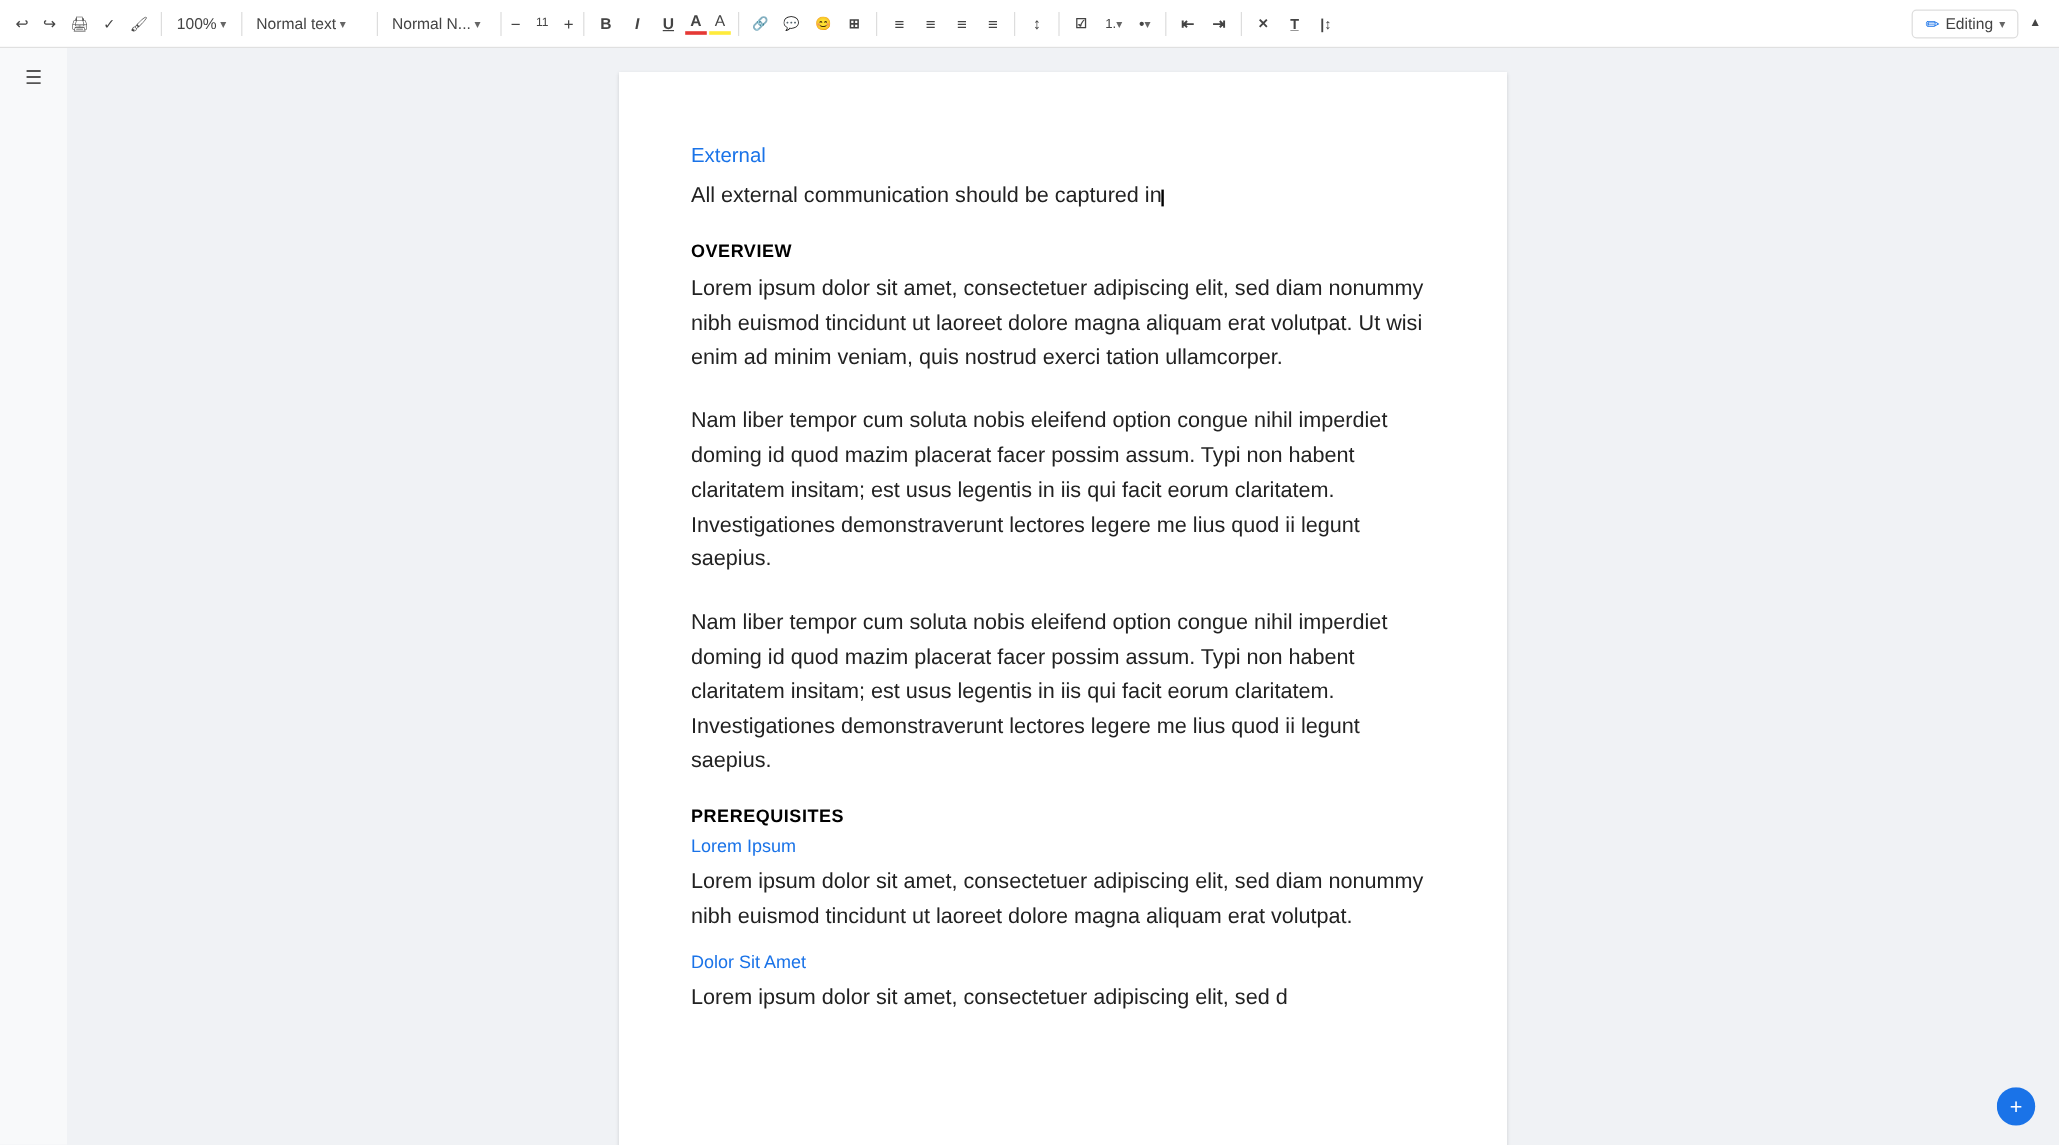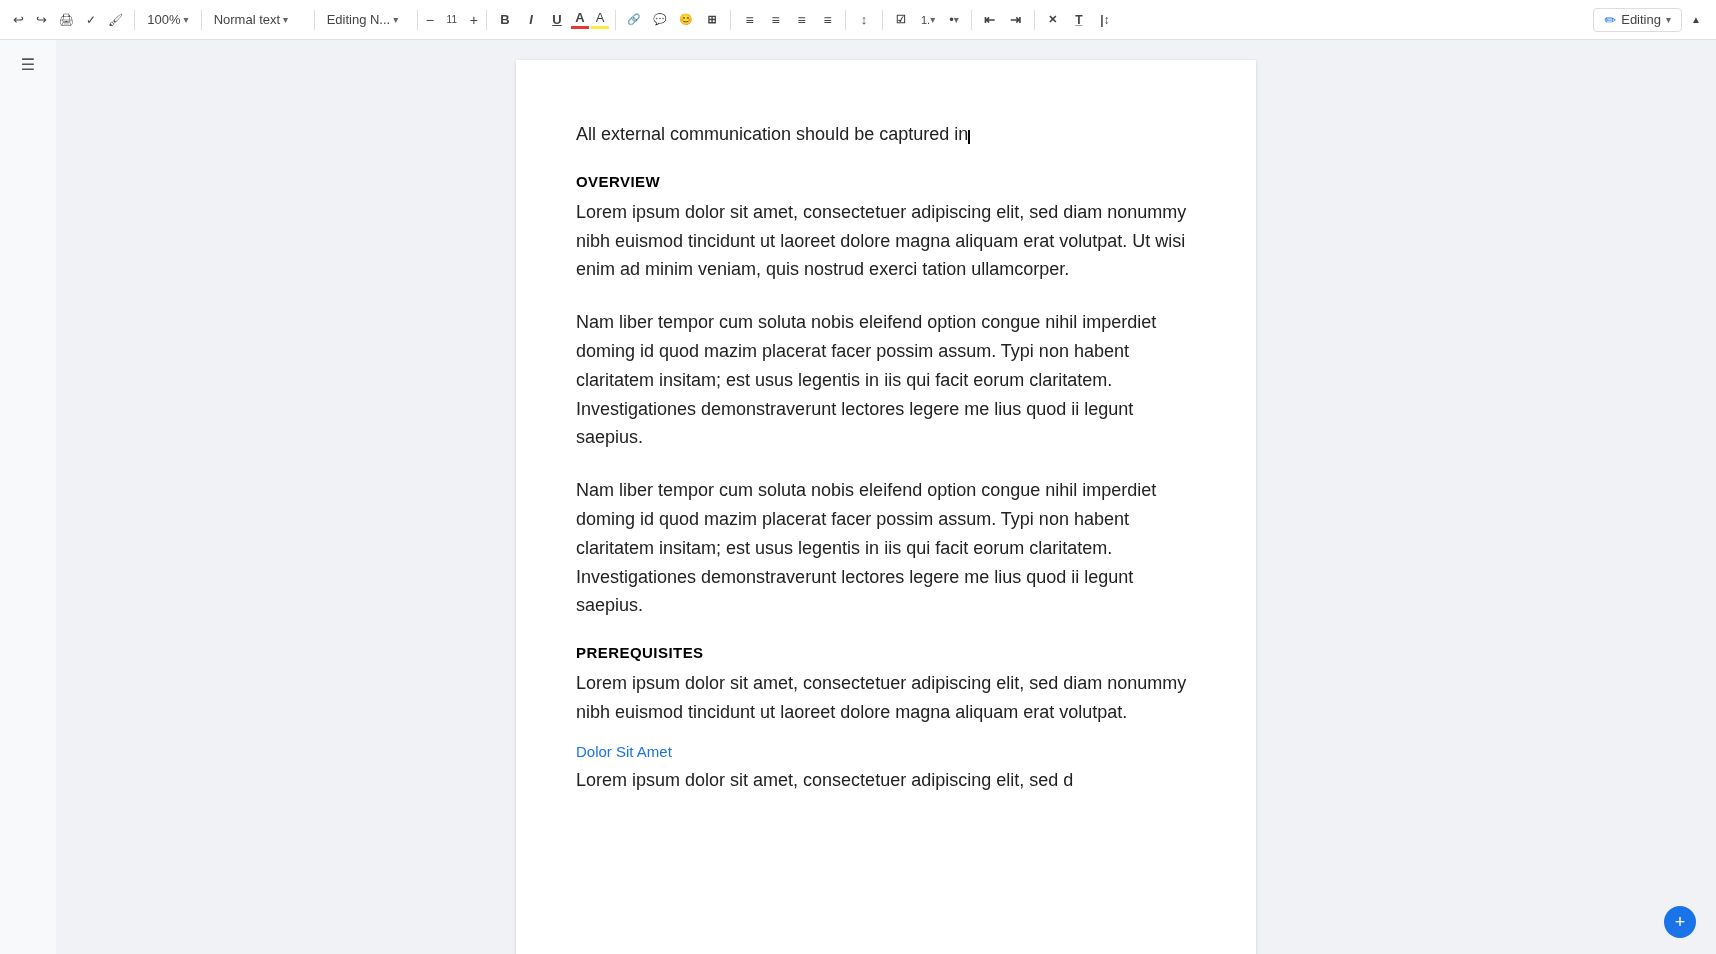--- a/index.html
+++ b/index.html
@@ -247,21 +247,21 @@
   <div class="tb-sep"></div>
 
   <div class="tb-select" style="min-width:100px;">
     <span>Normal text</span>
     <span class="tb-select-arrow">▾</span>
   </div>
 
   <div class="tb-sep"></div>
 
   <div class="tb-select" style="min-width:90px;">
-    <span>Editing N...</span>
+    <span>Normal N...</span>
     <span class="tb-select-arrow">▾</span>
   </div>
 
   <div class="tb-sep"></div>
 
   <div class="tb-font-size">
     <button title="Decrease font size">−</button>
     <input type="text" value="11" style="">
     <button title="Increase font size">+</button>
   </div>
@@ -338,20 +338,21 @@
 <div id="main">
 
   <div id="left-sidebar">
     <button class="tb-btn" title="Document outline" style="font-size:16px;color:#555;">☰</button>
   </div>
 
   <div id="doc-area">
     <div id="doc-page">
 
       <div class="doc-section">
+        <div class="doc-h1-blue">External</div>
         <div class="doc-body">
           <span>All external communication should be captured in</span><span class="cursor"></span>
         </div>
       </div>
 
       <div class="doc-section">
         <div class="doc-h2">OVERVIEW</div>
         <div class="doc-body">Lorem ipsum dolor sit amet, consectetuer adipiscing elit, sed diam nonummy nibh euismod tincidunt ut laoreet dolore magna aliquam erat volutpat. Ut wisi enim ad minim veniam, quis nostrud exerci tation ullamcorper.</div>
       </div>
 
@@ -360,20 +361,21 @@
       </div>
 
       <div class="doc-section">
         <div class="doc-body">Nam liber tempor cum soluta nobis eleifend option congue nihil imperdiet doming id quod mazim placerat facer possim assum. Typi non habent claritatem insitam; est usus legentis in iis qui facit eorum claritatem. Investigationes demonstraverunt lectores legere me lius quod ii legunt saepius.</div>
       </div>
 
       <div class="doc-section">
         <div class="doc-h2">PREREQUISITES</div>
 
         <div style="margin-bottom:16px;">
+          <div class="doc-subheading">Lorem Ipsum</div>
           <div class="doc-body">Lorem ipsum dolor sit amet, consectetuer adipiscing elit, sed diam nonummy nibh euismod tincidunt ut laoreet dolore magna aliquam erat volutpat.</div>
         </div>
 
         <div>
           <div class="doc-subheading">Dolor Sit Amet</div>
           <div class="doc-body">Lorem ipsum dolor sit amet, consectetuer adipiscing elit, sed d</div>
         </div>
       </div>
 
     </div>

